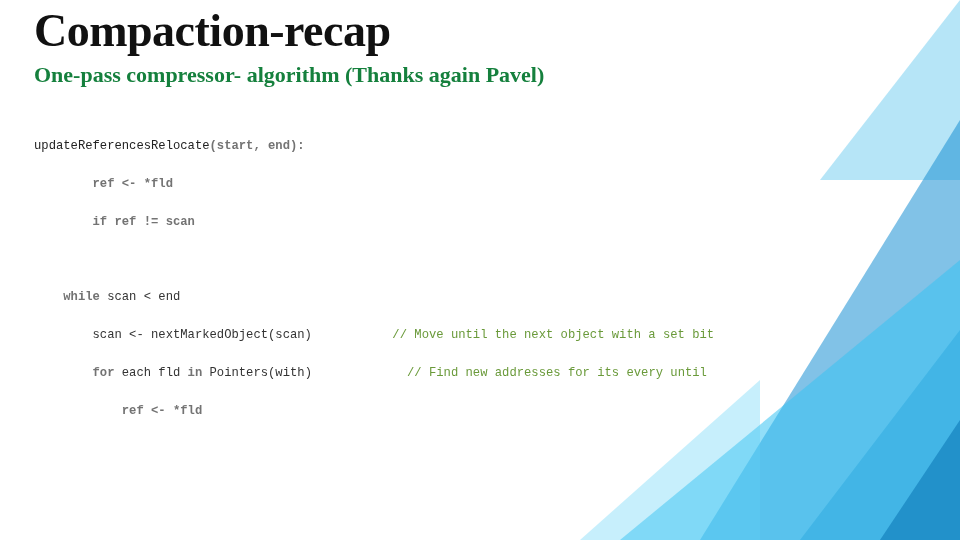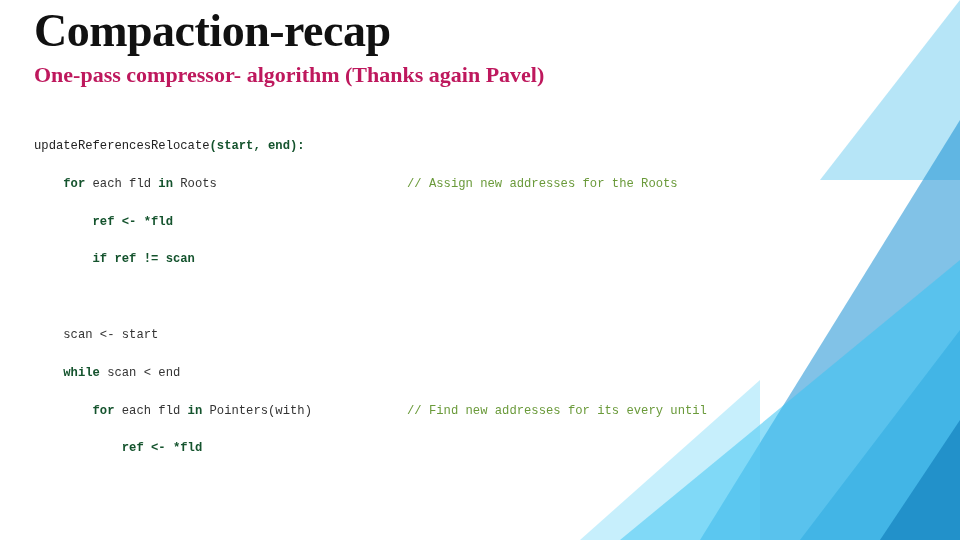--- a/index.html
+++ b/index.html
@@ -26,35 +26,35 @@
     font-weight: 700;
     color: #111;
     letter-spacing: -0.5px;
   }
   .subtitle {
     position: absolute;
     top: 62px;
     left: 34px;
     font-size: 22px;
     font-weight: 600;
-    color: #be185d;
+    color: #15803d;
   }
   .code-block {
     position: absolute;
     top: 118px;
     left: 34px;
     right: 60px;
     font-family: Consolas, 'Courier New', monospace;
     font-size: 12.2px;
     line-height: 1.55;
     color: #333;
     white-space: pre;
   }
   .code-line { display: block; }
-  .kw { color: #14532d; font-weight: 700; }
+  .kw { color: #737373; font-weight: 700; }
   .cm { color: #6a9a3a; }
   .nm { color: #222; }
   
   .deco {
     position: absolute;
     right: 0;
     bottom: 0;
     width: 380px;
     height: 540px;
     pointer-events: none;
@@ -63,26 +63,25 @@
 </head>
 <body>
 
 <div class="slide">
 
   <div class="title">Compaction-recap</div>
   <div class="subtitle">One-pass compressor- algorithm (Thanks again Pavel)</div>
 
   <div class="code-block">
 <span class="code-line"><span class="nm">updateReferencesRelocate</span><span class="kw">(start, end):</span></span>
-<span class="code-line"><span class="kw">    for</span><span> each fld </span><span class="kw">in</span><span> Roots</span><span class="cm">                          // Assign new addresses for the Roots</span></span>
 <span class="code-line"><span class="kw">        ref &lt;- *fld</span></span>
 <span class="code-line"><span class="kw">        if</span><span class="kw"> ref != scan</span></span>
 <span class="code-line"><span> </span></span>
-<span class="code-line"><span>    scan &lt;- start</span></span>
 <span class="code-line"><span class="kw">    while</span><span> scan &lt; end</span></span>
+<span class="code-line"><span>        scan &lt;- nextMarkedObject(scan)</span><span class="cm">           // Move until the next object with a set bit</span></span>
 <span class="code-line"><span class="kw">        for</span><span> each fld </span><span class="kw">in</span><span> Pointers(with)</span><span class="cm">             // Find new addresses for its every until</span></span>
 <span class="code-line"><span class="kw">            ref &lt;- *fld</span></span>
 
 
 
 
 
   </div>
 
   <svg class="deco" viewBox="0 0 380 540" preserveAspectRatio="xMaxYMax meet">

